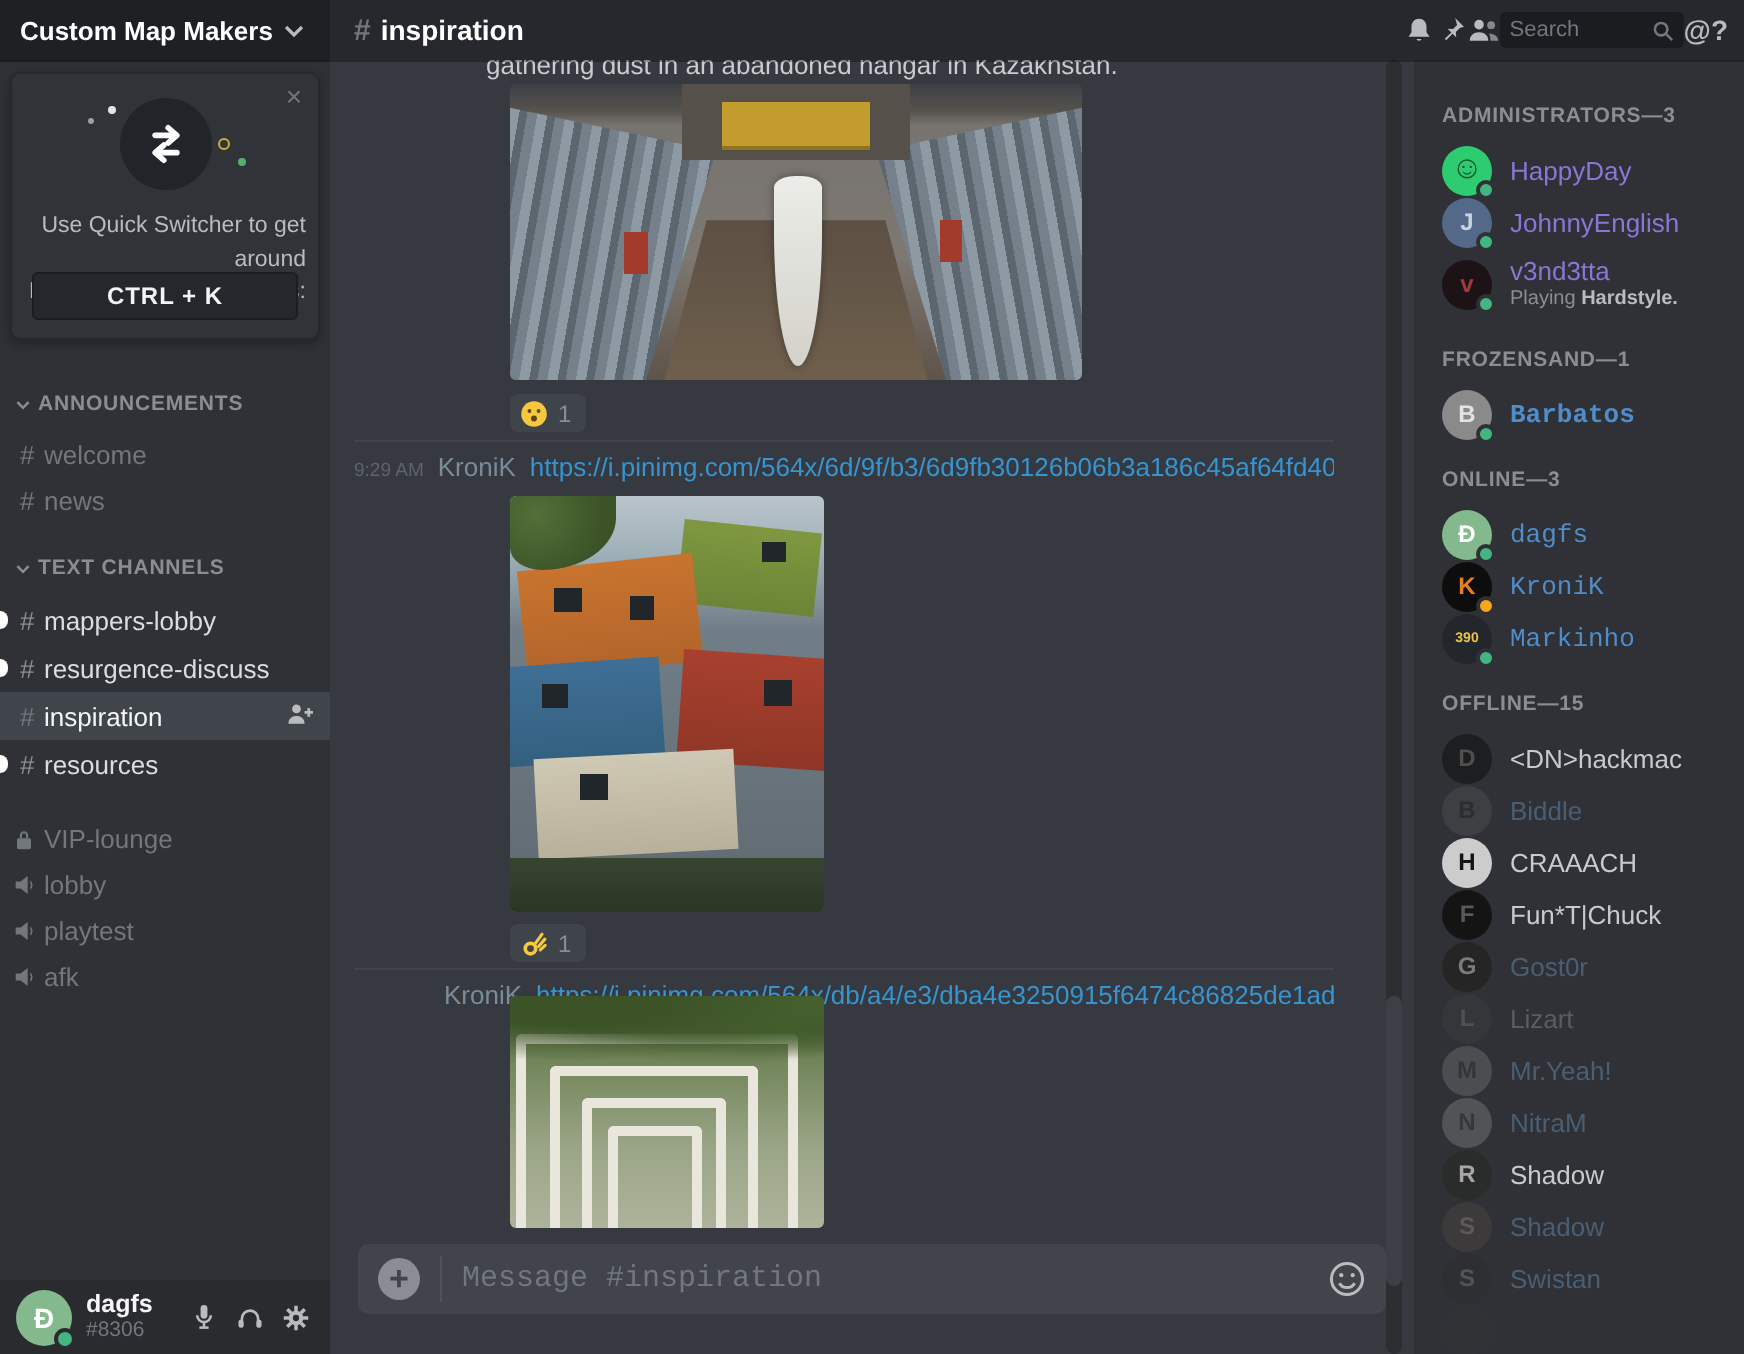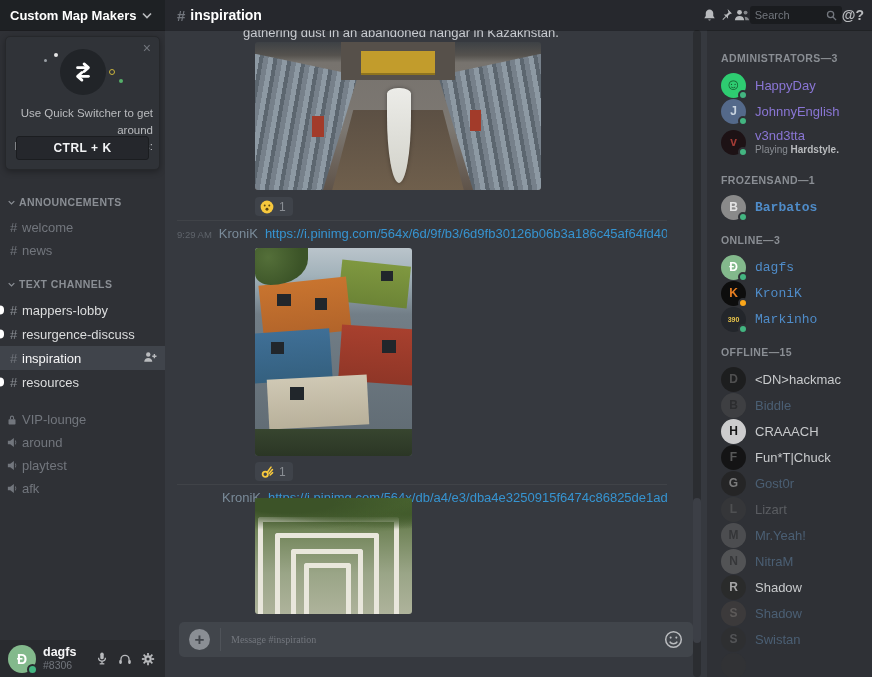--- a/index.html
+++ b/index.html
@@ -128,21 +128,21 @@
 
   .scrolltrack { position:absolute; left:528px; top:0; width:8px; height:647px; background:#2b2d31; border-radius:4px;}
   .scrollthumb { position:absolute; left:528px; top:468px; width:8px; height:145px; background:#3c3f46; border-radius:4px; cursor:pointer;}
 
   .inputbar { position:absolute; left:14px; top:592px; width:514px; height:35px; background:#41454b;
     border-radius:5px; display:flex; align-items:center; padding:0 10px; gap:10px; }
   .plus-circle { width:21px; height:21px; border-radius:50%; background:#8a8e94; color:#41454b;
     display:flex; align-items:center; justify-content:center; font-size:17px; font-weight:bold; line-height:1; cursor:pointer; flex:none;}
   .in-sep { width:1px; height:23px; background:rgba(255,255,255,.08); flex:none;}
   .inputbar input { flex:1; min-width:0; background:transparent; border:none; outline:none;
-    color:#dcddde; font-size:10px; font-family:Liberation Serif, serif;}
+    color:#dcddde; font-size:15px; font-family:Liberation Mono, monospace;}
   .inputbar input::placeholder { color:#72767d; }
   .emoji-btn { width:19px; height:19px; color:#b9bbbe; cursor:pointer; flex:none; display:inline-flex;}
 
   
   .members { position:absolute; left:707px; top:30px; width:165px; height:647px; background:#2f3136;
     overflow:hidden; padding:22px 0 0 14px; }
   .msec { font-size:10.5px; font-weight:bold; letter-spacing:.4px; color:#8a8e94; margin-bottom:8px; }
   .msec.later { margin-top:14px; }
   .mrow { display:flex; align-items:center; gap:9px; height:26px; cursor:pointer; }
   .mrow.tall { height:36px; }
@@ -319,21 +319,21 @@
         </span>
         <span>VIP-lounge</span>
       </div>
       <div class="chan">
         <span class="vicon">
           <svg width="12" height="11" viewBox="0 0 14 12" fill="currentColor">
               <path d="M1 4h2.8L8 .8v10.4L3.8 8H1z"></path>
               <path d="M9.5 3.2a3.6 3.6 0 0 1 0 5.6V7.2a2 2 0 0 0 0-2.4z"></path>
             </svg>
         </span>
-        <span>around</span>
+        <span>lobby</span>
       </div>
       <div class="chan">
         <span class="vicon">
           <svg width="12" height="11" viewBox="0 0 14 12" fill="currentColor">
               <path d="M1 4h2.8L8 .8v10.4L3.8 8H1z"></path>
               <path d="M9.5 3.2a3.6 3.6 0 0 1 0 5.6V7.2a2 2 0 0 0 0-2.4z"></path>
             </svg>
         </span>
         <span>playtest</span>
       </div>

